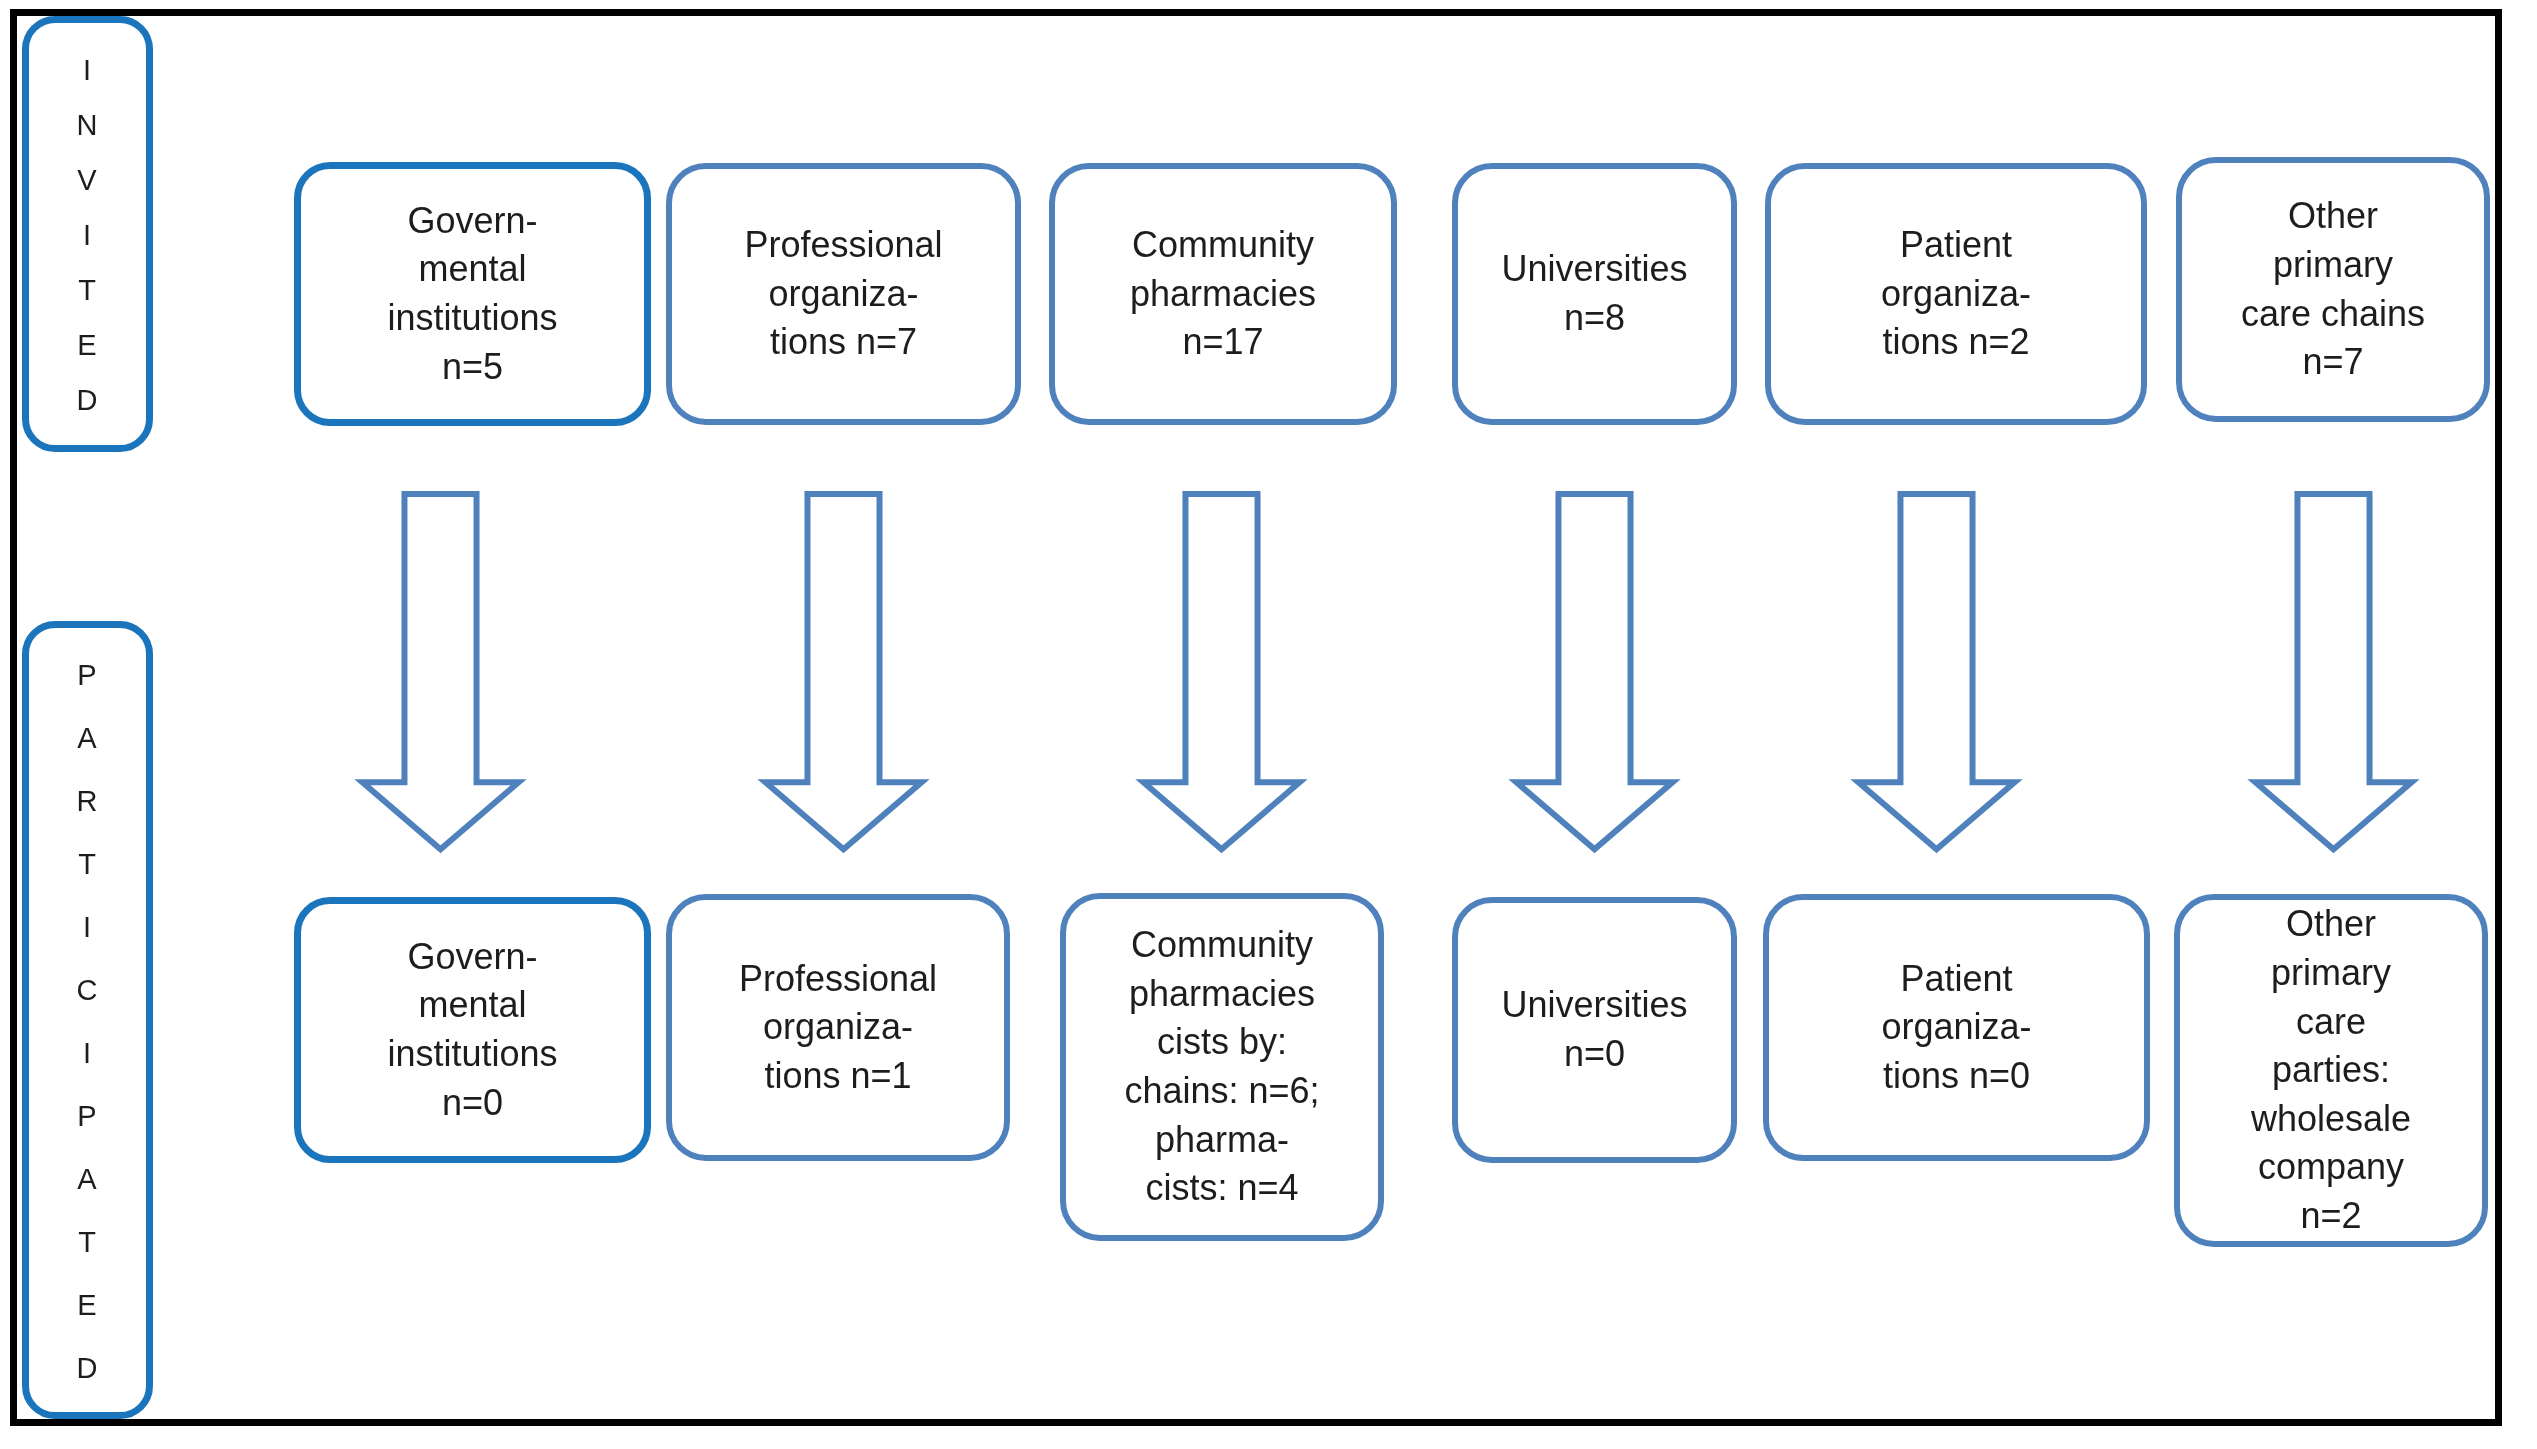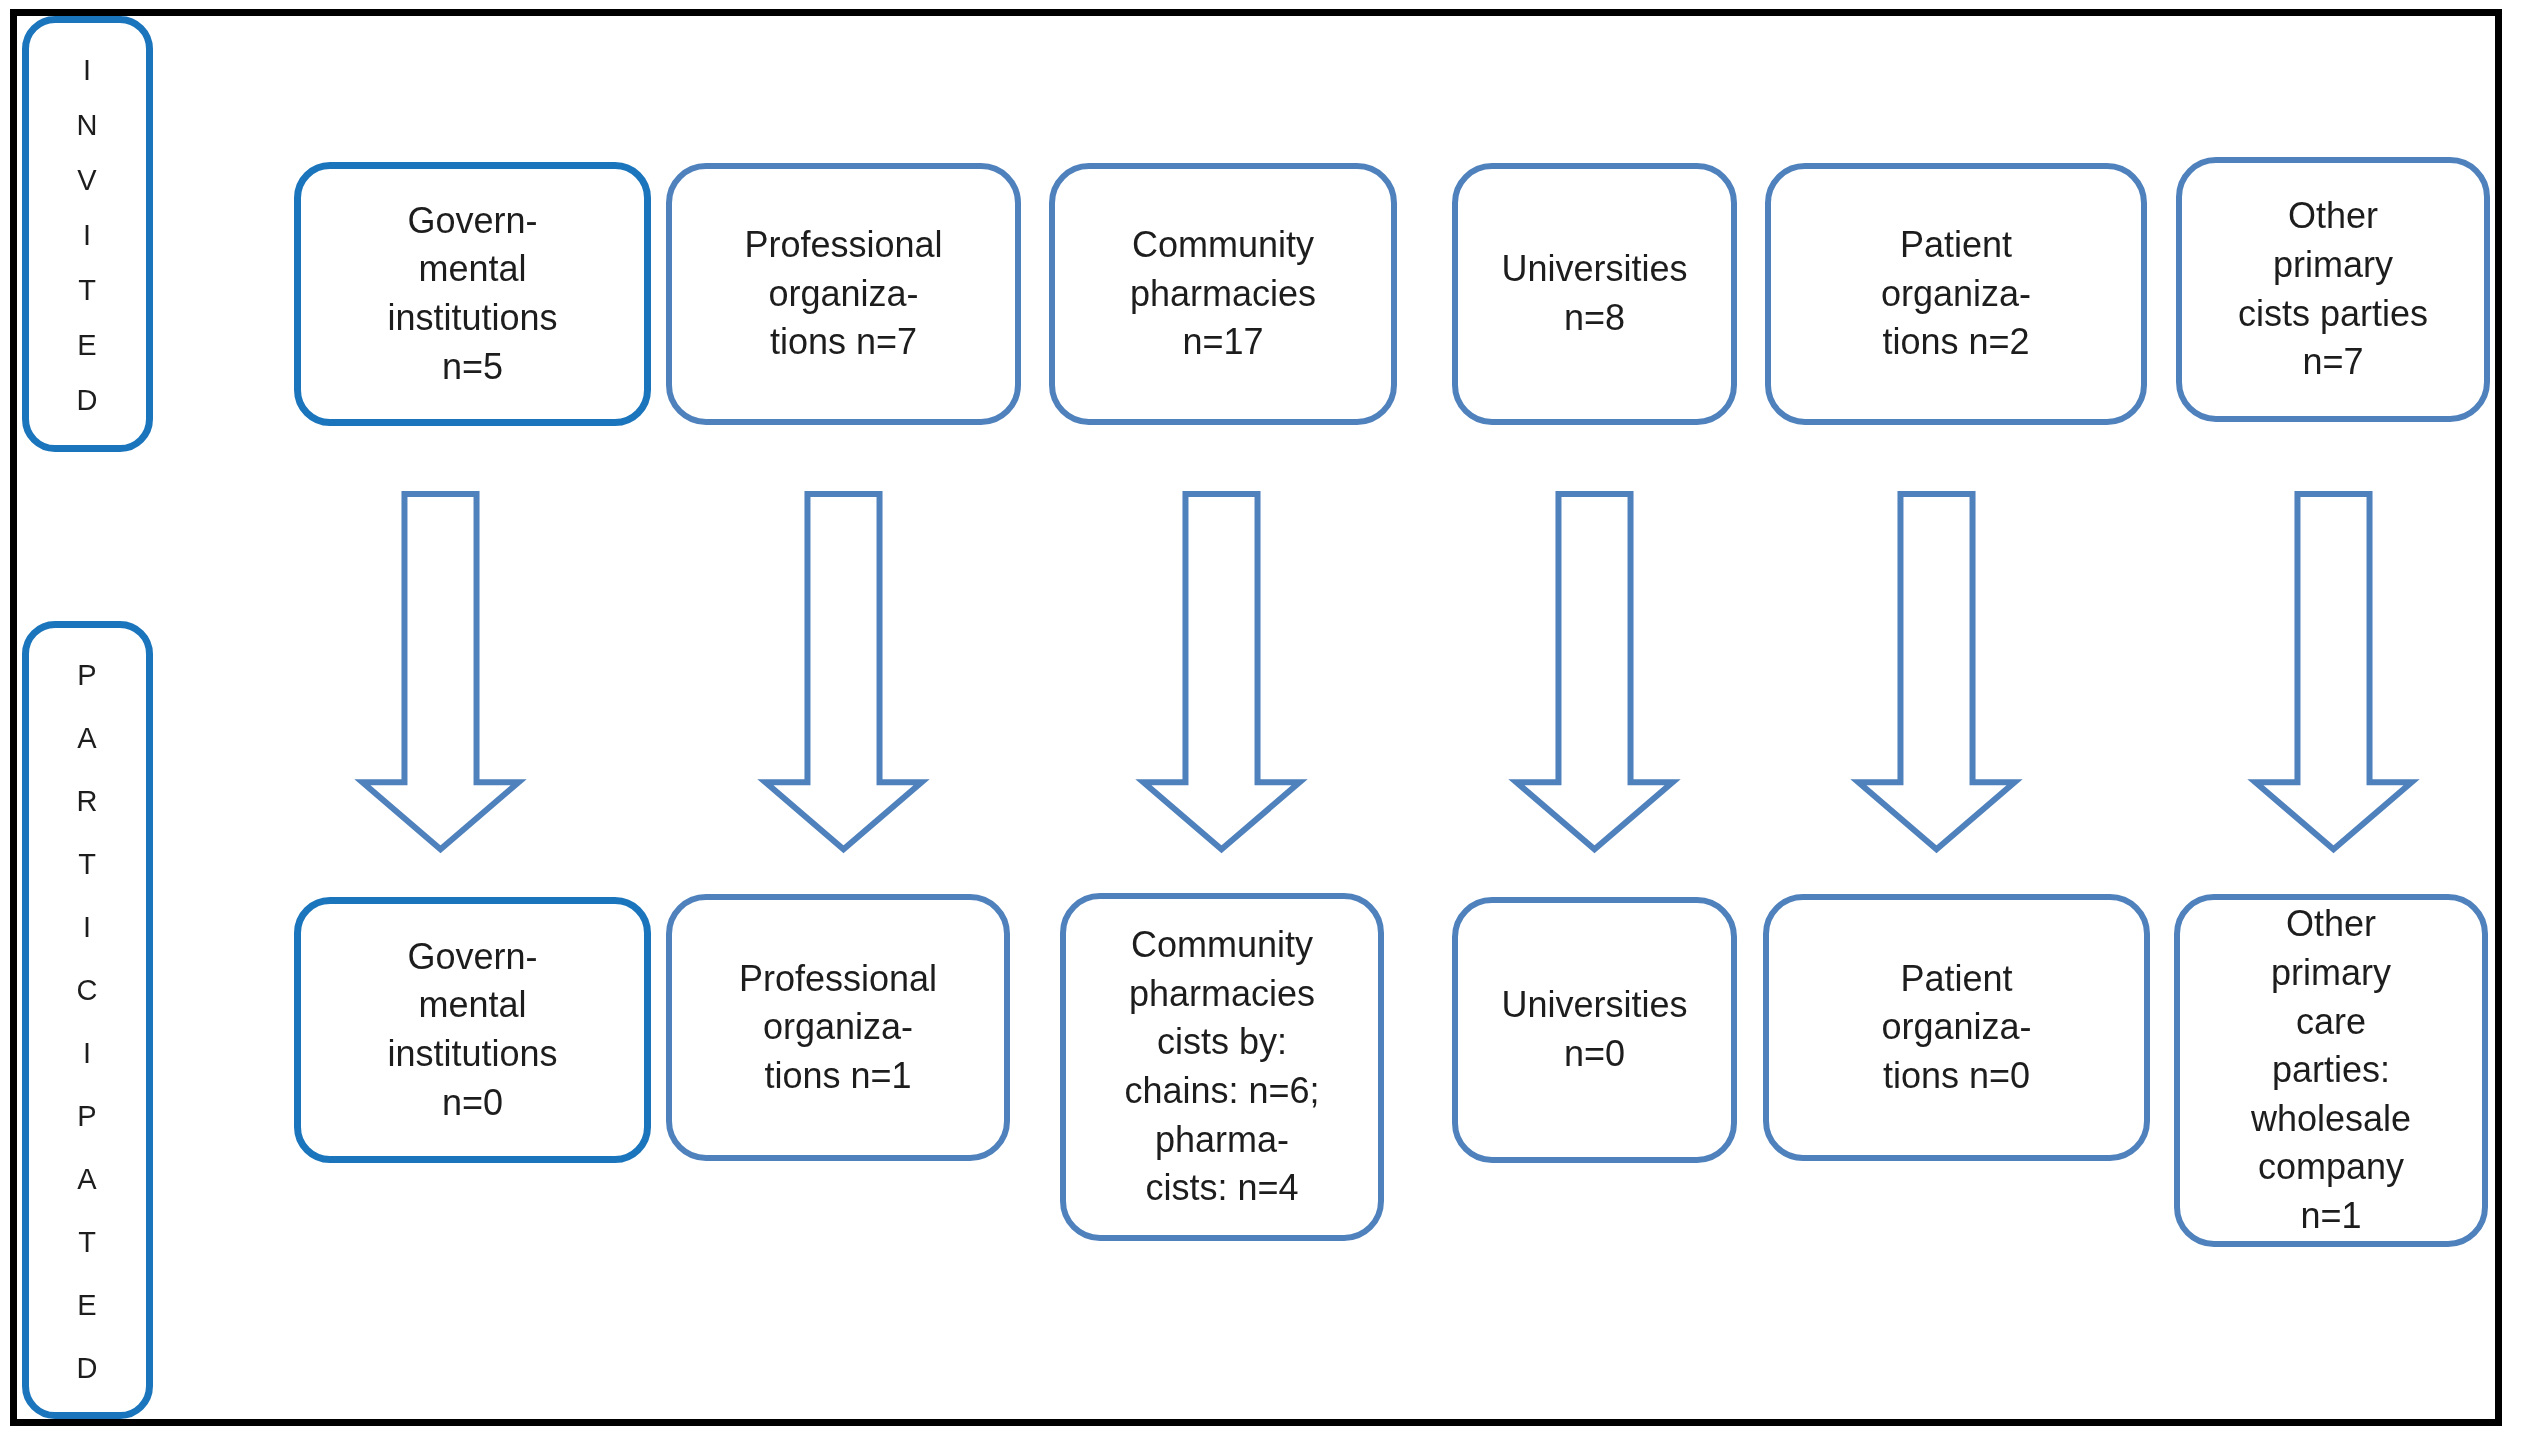--- a/index.html
+++ b/index.html
@@ -182,33 +182,33 @@
         <div class="node-text">
           <span>Patient</span>
           <span>organiza-</span>
           <span>tions n=0</span>
         </div>
       </div>
       <div class="node steel" style="left: 2176px; top: 157px; width: 314px; height: 265px;">
         <div class="node-text">
           <span>Other</span>
           <span>primary</span>
-          <span>cists parties</span>
+          <span>care chains</span>
           <span>n=7</span>
         </div>
       </div>
       <svg class="arrow-svg" width="163" height="365" viewBox="0 0 190 424" style="left: 2252px; top: 490px;">
         <polygon points="53,4 137,4 137,340 186,340 95,418 4,340 53,340" fill="#ffffff" stroke="#4f81bd" stroke-width="7" stroke-linejoin="miter"></polygon>
       </svg>
       <div class="node steel" style="left: 2174px; top: 894px; width: 314px; height: 353px;">
         <div class="node-text">
           <span>Other</span>
           <span>primary</span>
           <span>care</span>
           <span>parties:</span>
           <span>wholesale</span>
           <span>company</span>
-          <span>n=1</span>
+          <span>n=2</span>
         </div>
       </div>
     </div>
 </div>
 
 
 </body></html>

